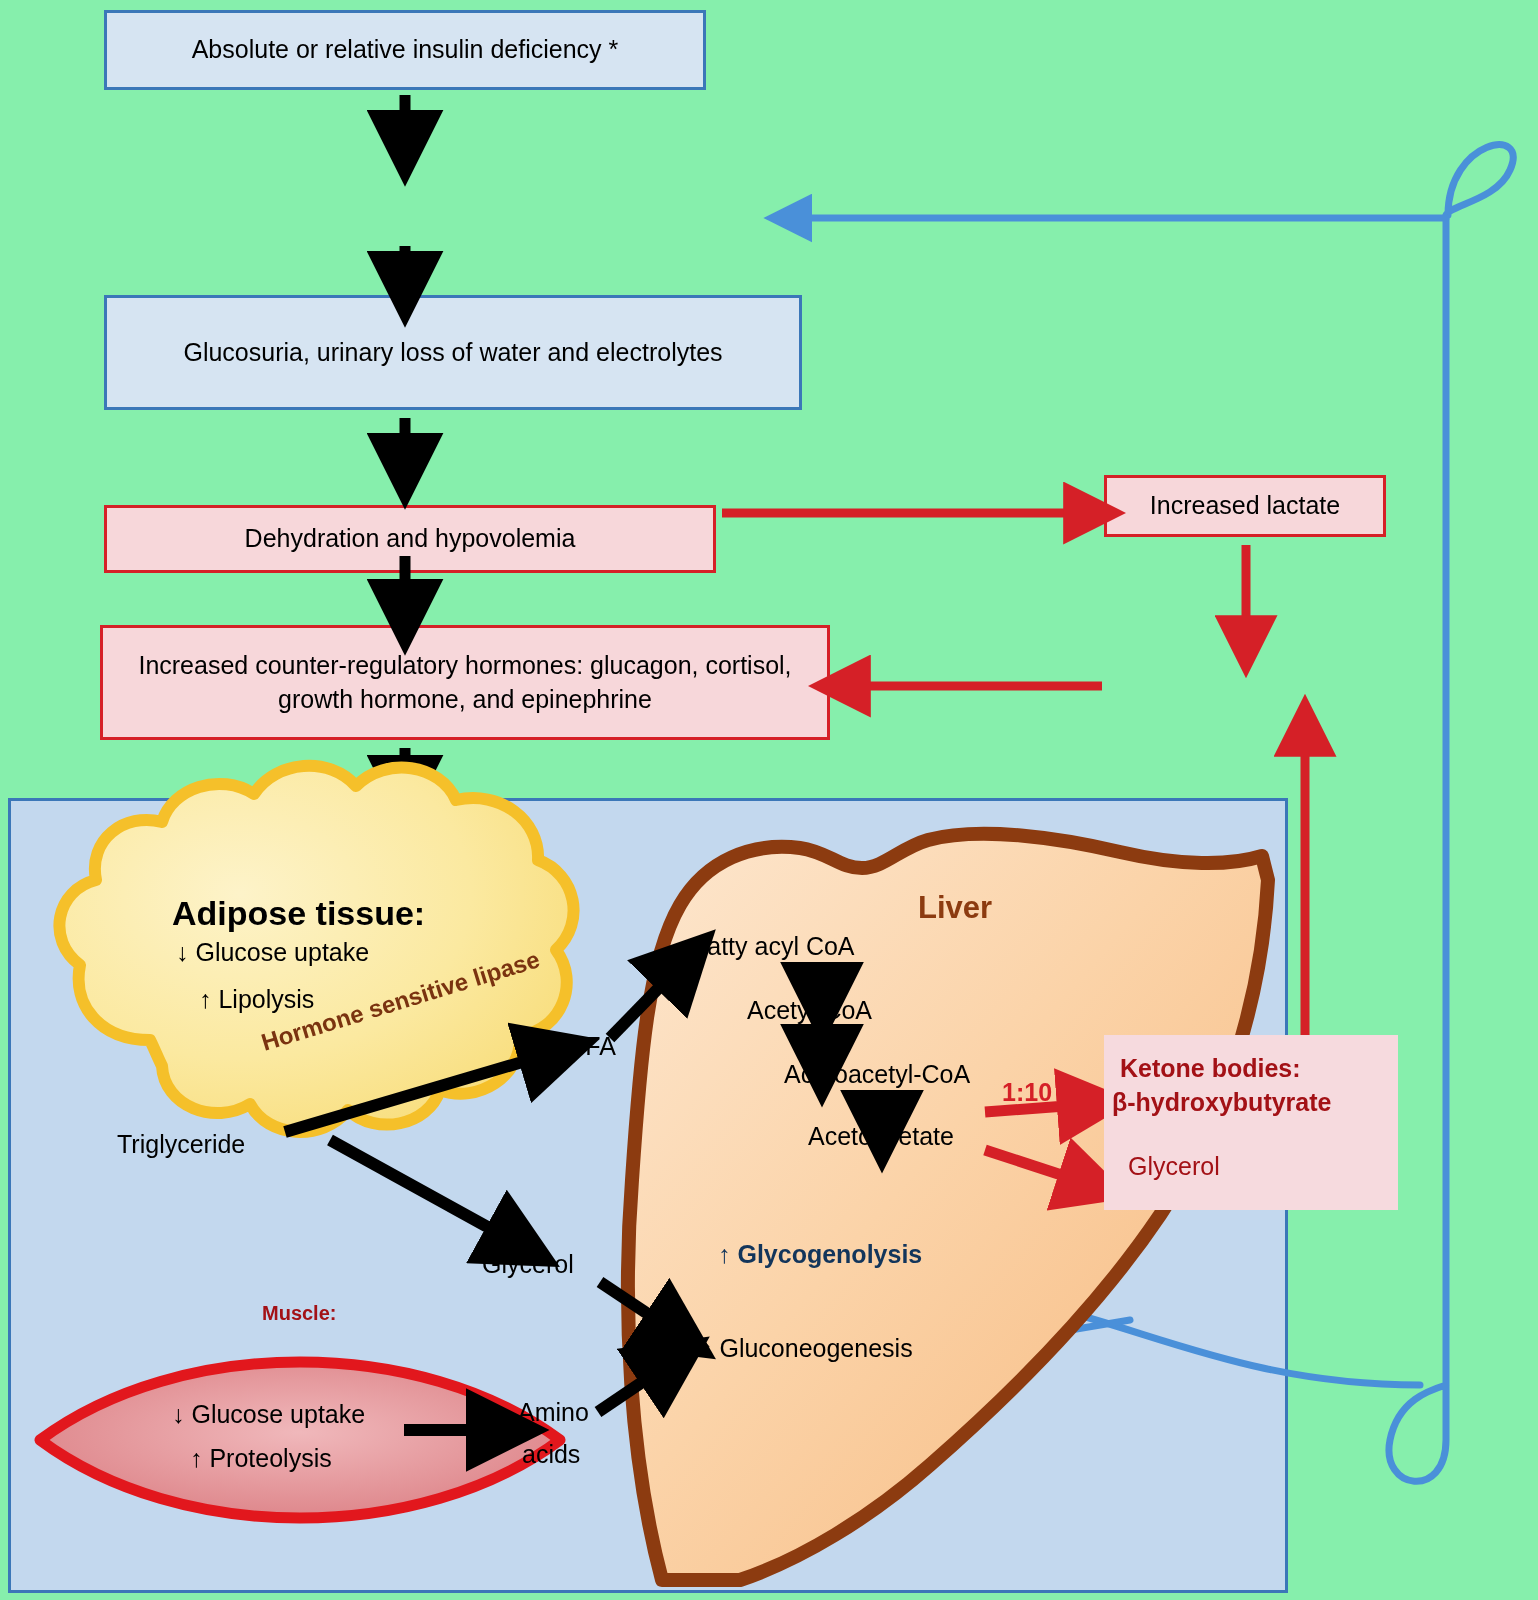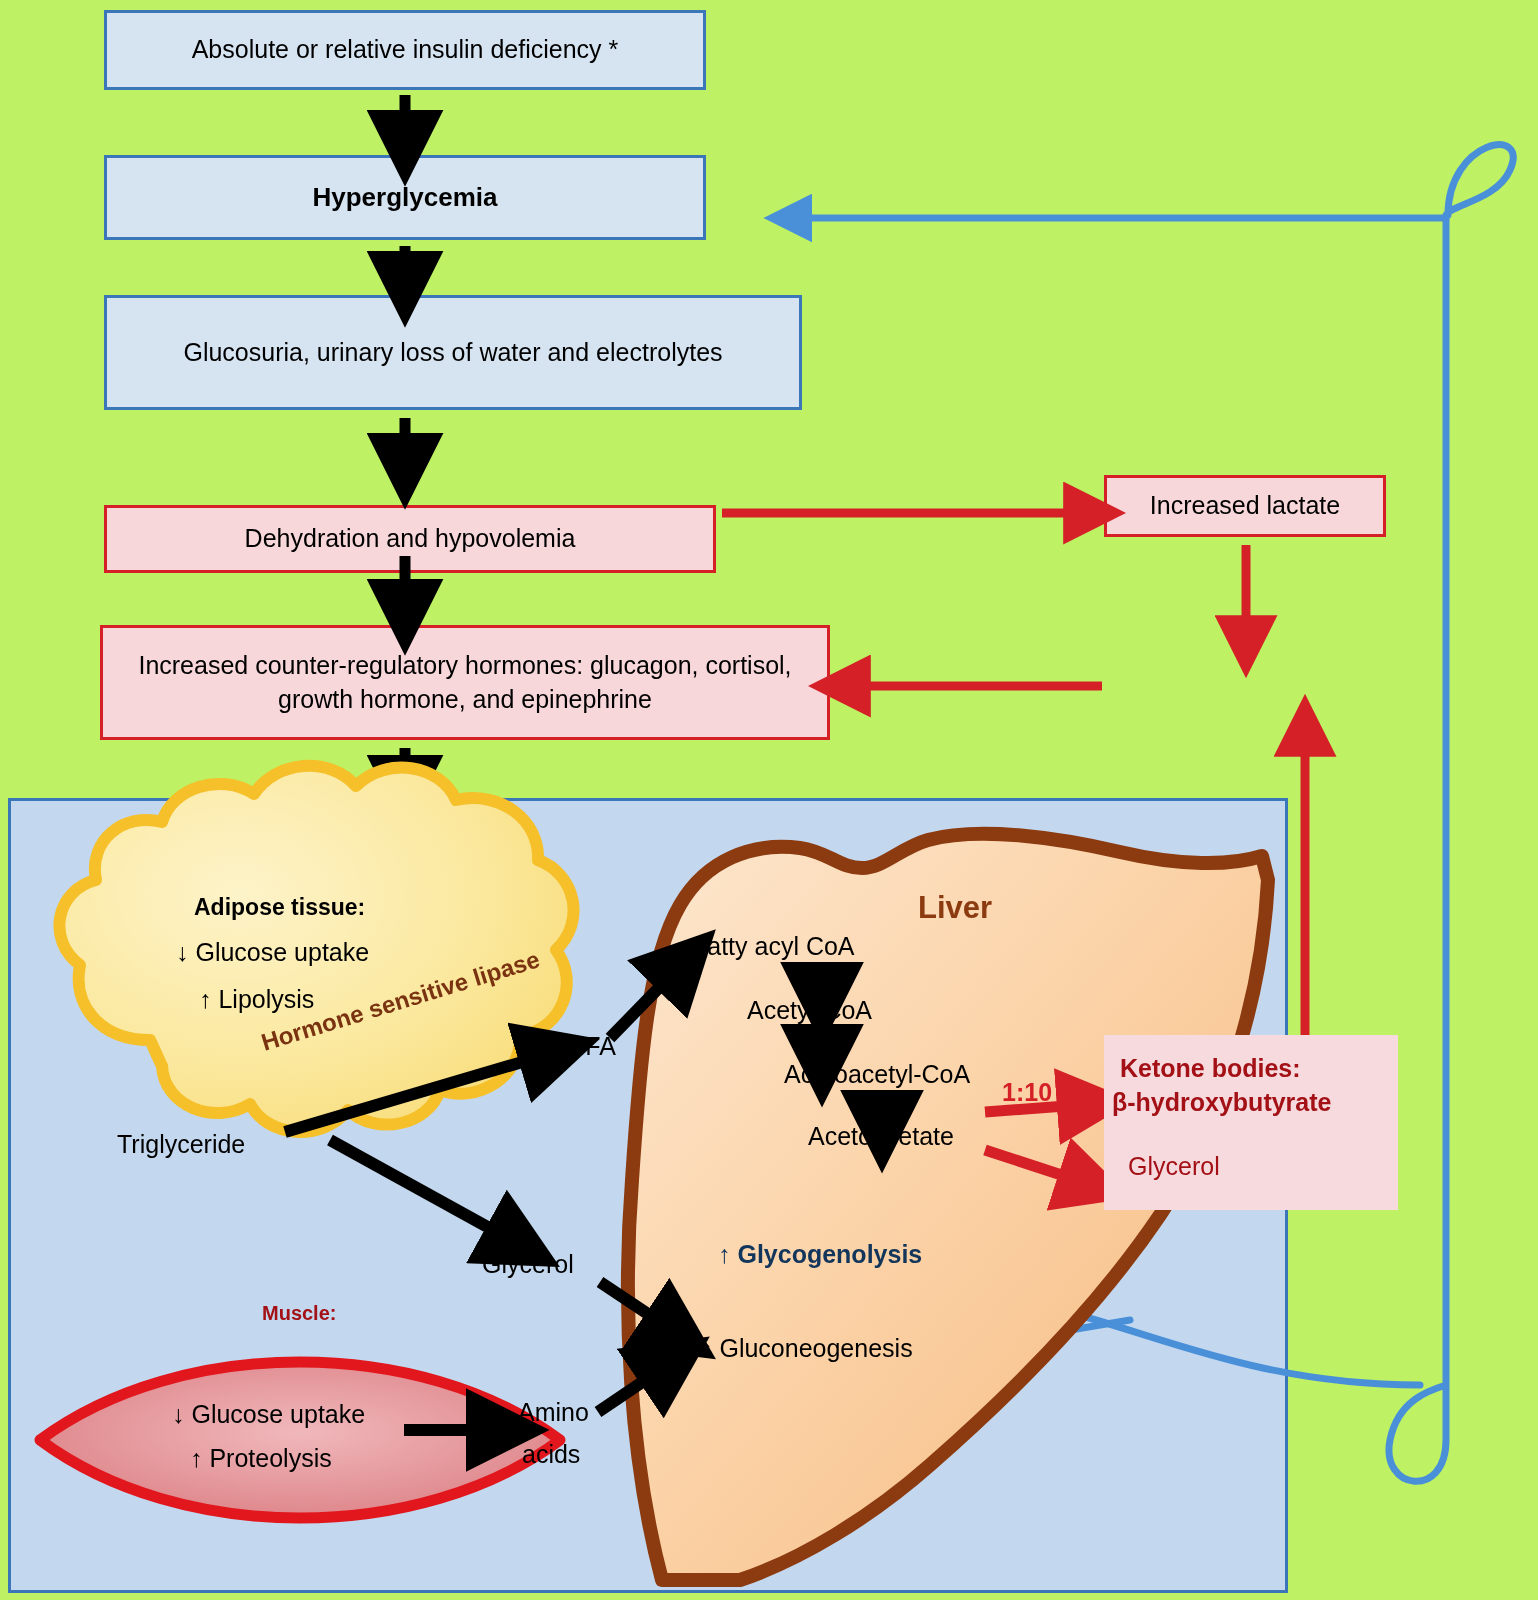--- a/index.html
+++ b/index.html
@@ -4,21 +4,21 @@
 <style>
   html, body {
     margin: 0;
     padding: 0;
     background: #ffffff;
   }
   #canvas {
     position: relative;
     width: 1538px;
     height: 1600px;
-    background: #bef264;
+    background: #86efac;
     font-family: "Liberation Sans", sans-serif;
     overflow: hidden;
   }
   .box {
     position: absolute;
     box-sizing: border-box;
     display: flex;
     align-items: center;
     justify-content: center;
     text-align: center;
@@ -68,23 +68,20 @@
 </style>
 </head>
 <body>
 
 <div id="canvas">
 
   <div class="box box-blue" style="left:104px; top:10px; width:602px; height:80px; font-size:25px;">
     <span>Absolute or relative insulin deficiency *</span>
   </div>
 
-  <div class="box box-blue bold" style="left:104px; top:155px; width:602px; height:85px; font-size:26px;">
-    <span>Hyperglycemia</span>
-  </div>
 
   <div class="box box-blue" style="left:104px; top:295px; width:698px; height:115px; font-size:25px; padding:0 18px;">
     <span>Glucosuria, urinary loss of water and electrolytes</span>
   </div>
 
   <div class="box box-red" style="left:104px; top:505px; width:612px; height:68px; font-size:25px;">
     <span>Dehydration and hypovolemia</span>
   </div>
 
   <div class="box box-red" style="left:100px; top:625px; width:730px; height:115px; font-size:25px; padding:0 14px;">
@@ -187,21 +184,21 @@
     </g>
 
     <g stroke="#d52027" stroke-width="11" marker-end="url(#arrowRed)" fill="none">
       <line x1="985" y1="1112" x2="1092" y2="1104"></line>
       <line x1="985" y1="1150" x2="1092" y2="1185"></line>
     </g>
   </svg>
 
   <div class="ketone-box" style="left:1104px; top:1035px; width:294px; height:175px;"></div>
 
-  <div class="txt bold center" style="left:194px; top:894px; font-size:23px;">Adipose tissue:</div>
+  <div class="txt bold center" style="left:172px; top:894px; font-size:34px;">Adipose tissue:</div>
   <div class="txt center" style="left:176px; top:938px; font-size:25px;">↓ Glucose uptake</div>
   <div class="txt center" style="left:199px; top:985px; font-size:25px;">↑ Lipolysis</div>
   <div class="txt" style="left:117px; top:1130px; font-size:25px;">Triglyceride</div>
   <div class="txt bold" style="left:258px; top:1030px; font-size:24px; color:#7a3310; transform:rotate(-17deg); transform-origin:left top;">Hormone sensitive lipase</div>
 
   <div class="txt bold center" style="left:222px; top:1302px; font-size:20px; color:#a31116;margin-left:40px;">Muscle:</div>
   <div class="txt center" style="left:172px; top:1400px; font-size:25px;">↓ Glucose uptake</div>
   <div class="txt center" style="left:190px; top:1444px; font-size:25px;">↑ Proteolysis</div>
 
   <div class="txt" style="left:570px; top:1032px; font-size:25px;">FFA</div>

